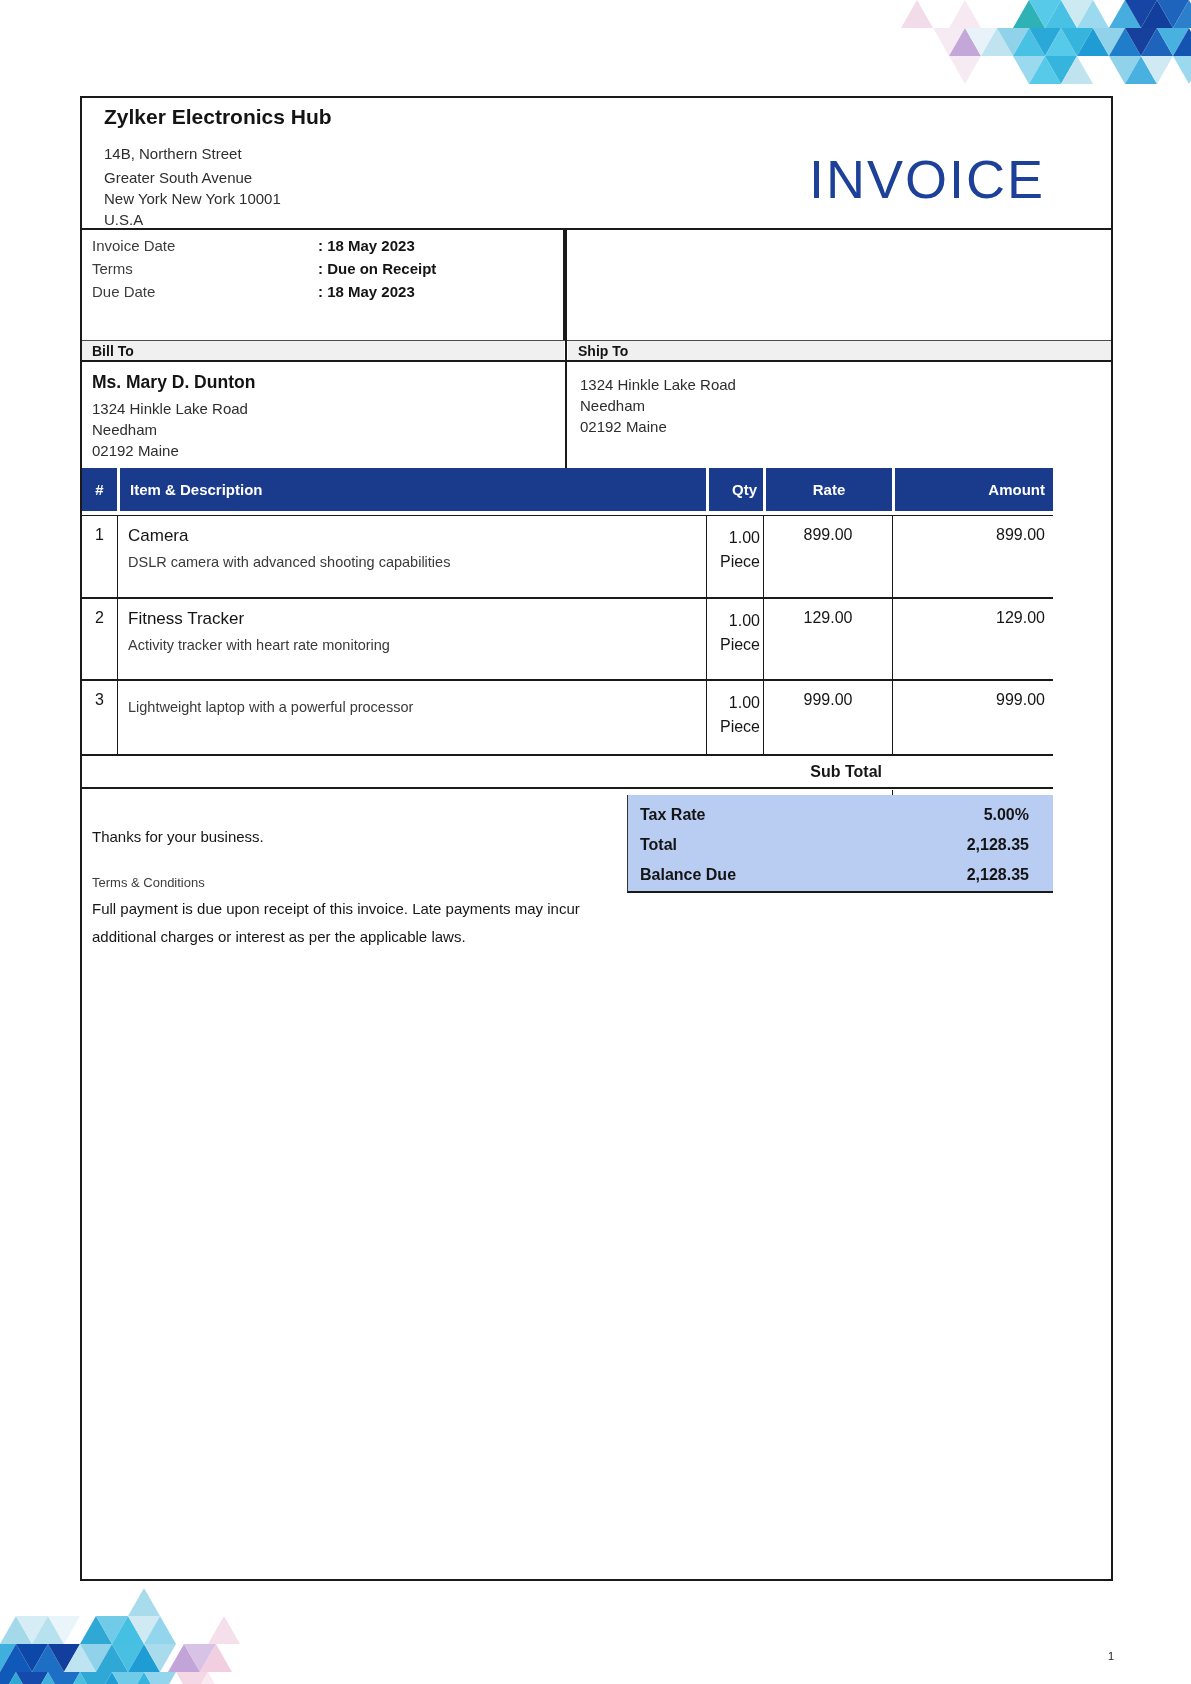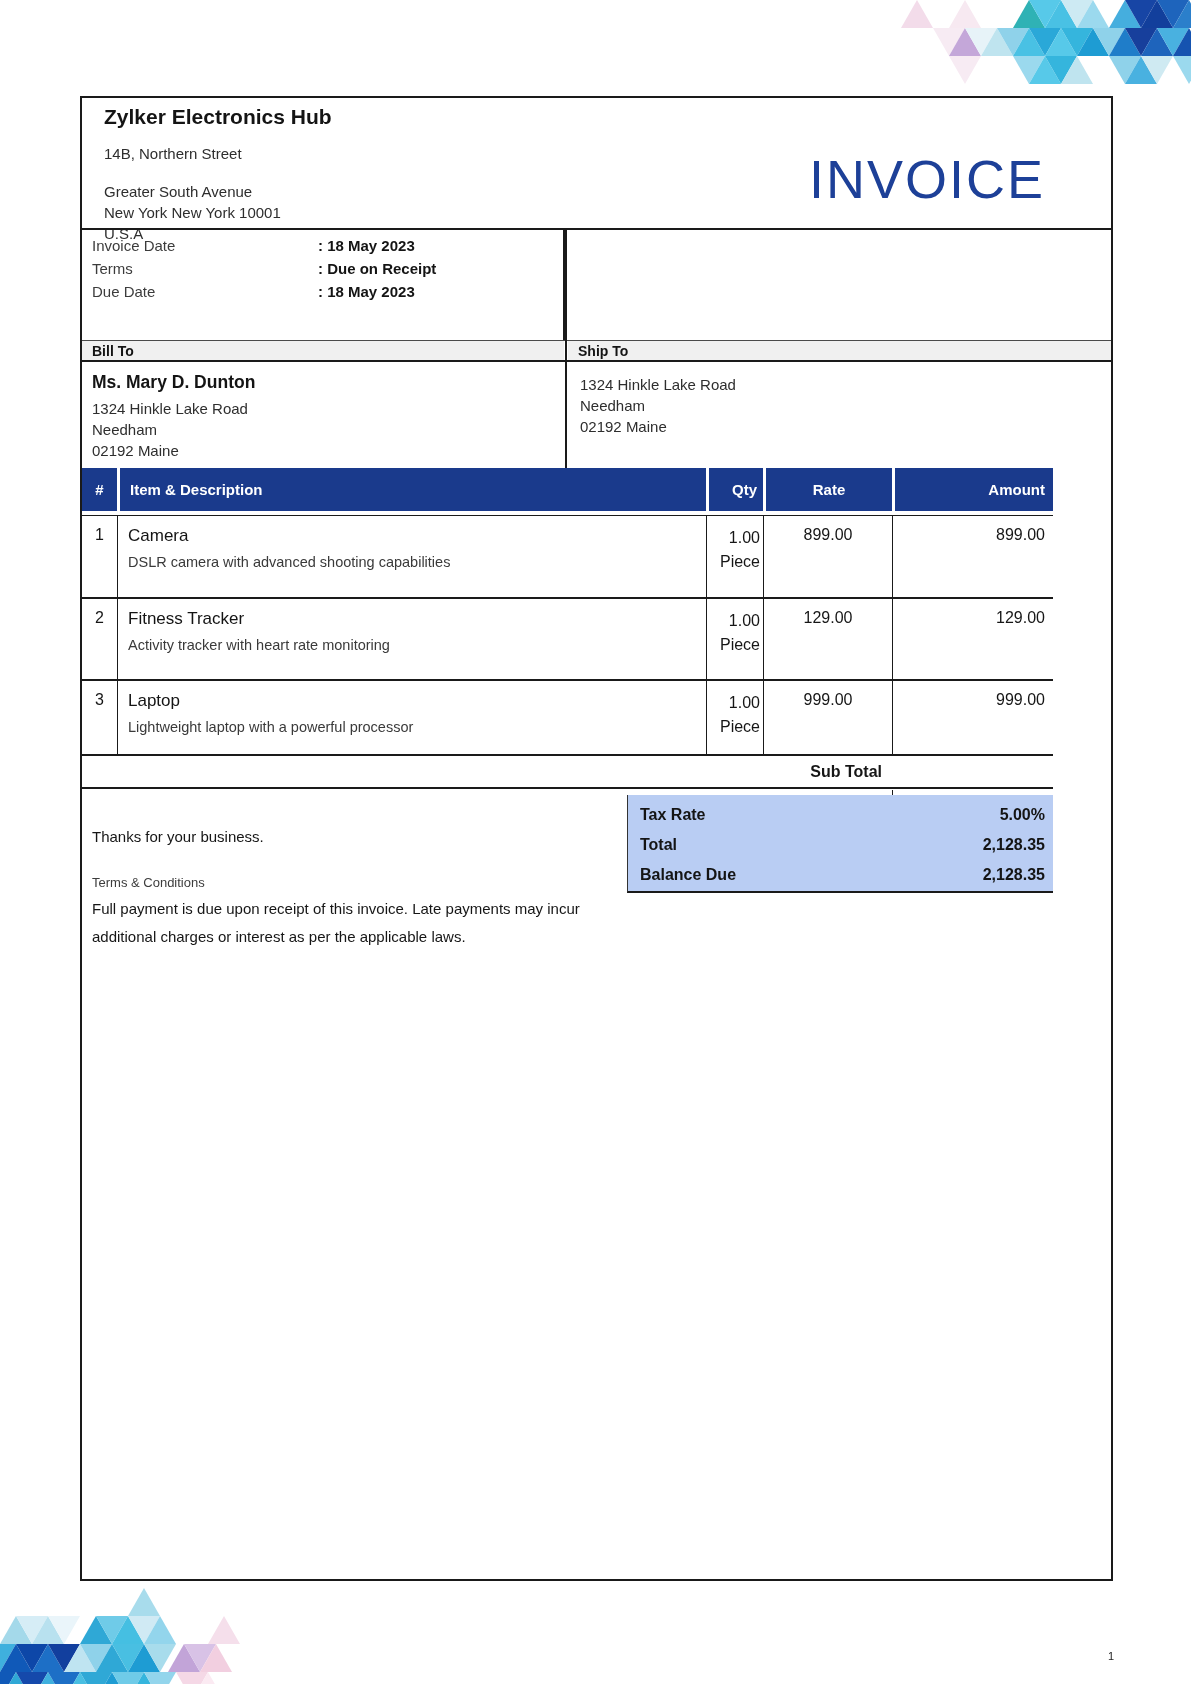--- a/index.html
+++ b/index.html
@@ -8,21 +8,21 @@
   .decor { position:absolute; pointer-events:none; }
   #decor-tr { top:0; right:0; }
   #decor-bl { top:1580px; left:0; }
 
   .frame { position:absolute; left:80px; top:96px; width:1033px; height:1485px;
     border:2px solid #1a1a1a; background:#fff; }
 
   
   .seller-name { position:absolute; left:22px; top:7px; font-size:21px; font-weight:bold; color:#141414; }
   .seller-address { position:absolute; left:22px; top:45px; font-size:15px; color:#2e2e2e; line-height:21px; }
-  .seller-address .addr-line:first-child { margin-bottom:17px; }
+  .seller-address .addr-line:first-child { margin-bottom:3px; }
   .invoice-title { position:absolute; top:50px; right:66px; font-size:54px; font-weight:400;
     letter-spacing:2px; color:var(--accent_blue,#1d4098); }
 
   
   .sec-meta { position:absolute; left:0; top:130px; width:1029px; height:112px; border-top:2px solid #1a1a1a; }
   .meta-left { position:absolute; left:0; top:0; width:483px; height:100%; border-right:2px solid #1a1a1a; padding:7px 0 0 10px; }
   .meta-row { height:23px; font-size:15px; position:relative; }
   .meta-label { color:#3c3c3c; }
   .meta-value { position:absolute; left:226px; font-weight:bold; color:#141414; }
 
@@ -65,21 +65,21 @@
   .b-amt { width:161px; text-align:right; padding:10px 8px 0 0; }
   .row-h1 { height:83px; } .row-h2 { height:82px; } .row-h3 { height:75px; }
 
   .subtotal-row { display:flex; height:33px; border-bottom:2px solid #1a1a1a; }
   .st-label { width:810px; text-align:right; font-weight:bold; font-size:16px; padding:7px 10px 0 0; }
   .st-value { width:161px; border-left:1px solid #1a1a1a; text-align:right; font-size:16px; padding:7px 8px 0 0;margin-top:34px; }
 
   
   .totals-box { position:absolute; left:545px; top:697px; width:426px; height:98px;
     background:var(--totals_bg,#b9cdf3); border-left:1px solid #333; border-bottom:2px solid #1a1a1a; padding-top:6px; }
-  .tot-row { display:flex; justify-content:space-between; height:30px; padding:5px 8px 0 12px;
+  .tot-row { display:flex; justify-content:space-between; height:30px; padding:5px 24px 0 12px;
     font-size:16px; font-weight:bold; color:#141414; }
 
   
   .thanks { position:absolute; left:10px; top:730px; font-size:15px; color:#161616; }
   .terms-heading { position:absolute; left:10px; top:777px; font-size:13px; color:#3c3c3c; }
   .terms-body { position:absolute; left:10px; top:797px; width:490px; font-size:15px; line-height:28px; color:#161616; }
 
   .page-number { position:absolute; left:1108px; top:1650px; font-size:11px; color:#222; }
 </style>
 </head>
@@ -247,21 +247,20 @@
           <span>1.00</span><br>
           <span>Piece</span>
         </div>
         <div class="cell b-rate">129.00</div>
         <div class="cell b-amt">129.00</div>
       </div>
 
       <div class="item-row row-h3">
         <div class="cell b-idx">3</div>
         <div class="cell b-item">
-          <div class="item-name">Laptop</div>
           <div class="item-desc">Lightweight laptop with a powerful processor</div>
         </div>
         <div class="cell b-qty">
           <span>1.00</span><br>
           <span>Piece</span>
         </div>
         <div class="cell b-rate">999.00</div>
         <div class="cell b-amt">999.00</div>
       </div>
     </div>

